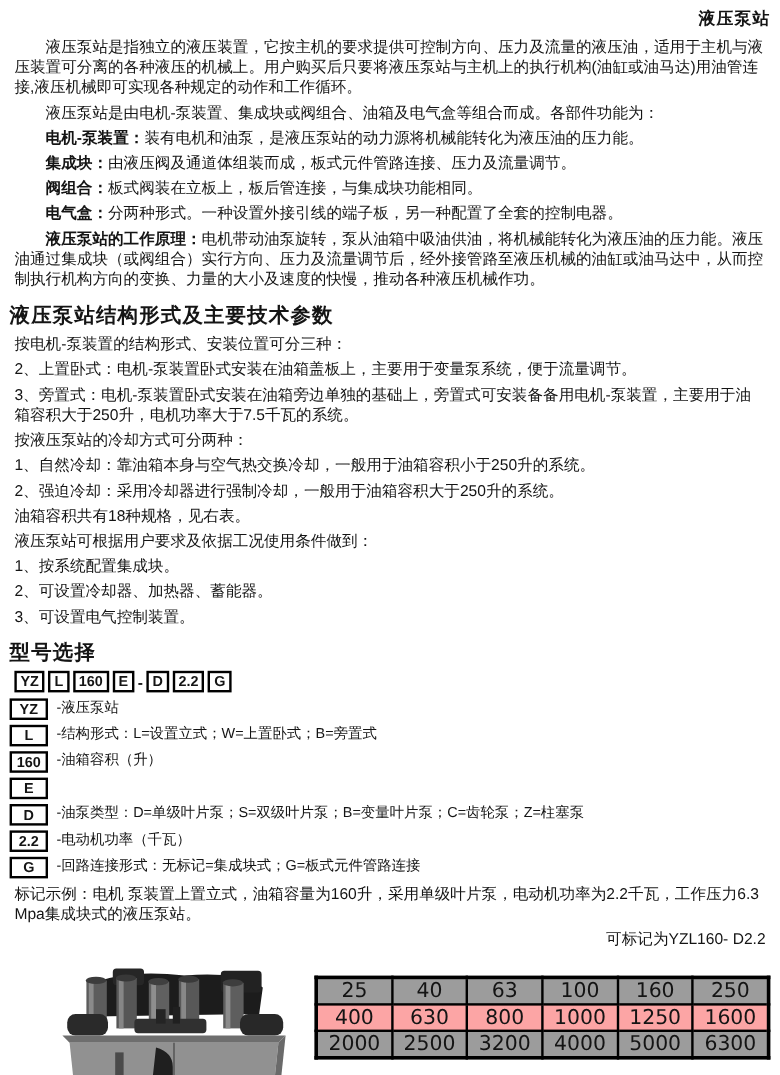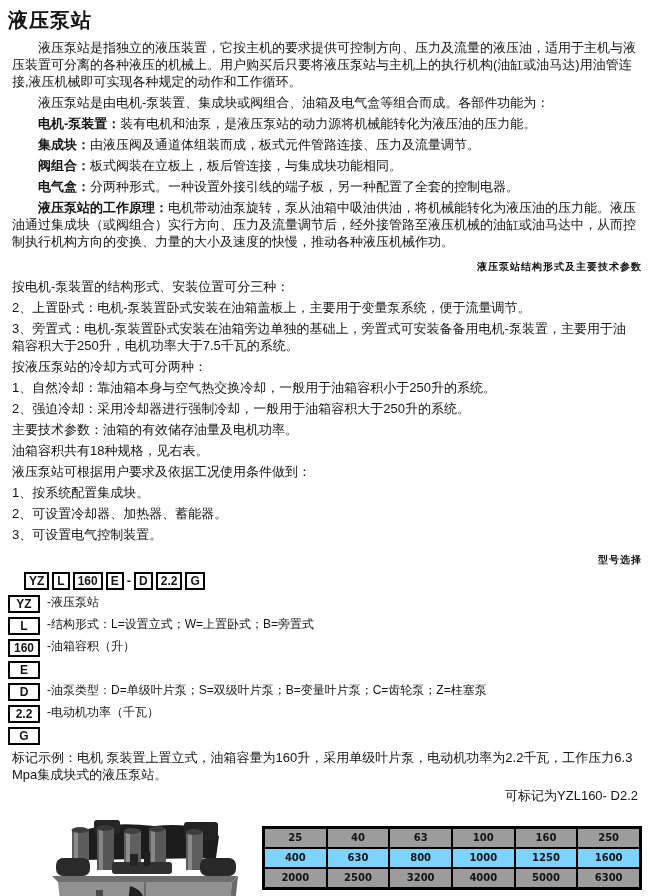--- a/index.html
+++ b/index.html
@@ -4,28 +4,28 @@
 <style>
   html, body { margin:0; padding:0; background:#ffffff; }
   body {
     width:650px; height:896px; overflow:hidden;
     color:#141414;
     font-family:"Liberation Sans", sans-serif;
     -webkit-font-smoothing:antialiased;
   }
   .page { padding:5px 8px 0 8px; }
 
-  h1.doc-title { font-size:20px; font-weight:bold; margin:2px 0 5px 0; letter-spacing:1px; }
-  h2.sec-title { font-size:10px; font-weight:bold; margin:10px 0 4px 0; letter-spacing:1px;text-align:right; }
+  h1.doc-title { font-size:14px; font-weight:bold; margin:2px 0 5px 0; letter-spacing:1px;text-align:right; }
+  h2.sec-title { font-size:17px; font-weight:bold; margin:10px 0 4px 0; letter-spacing:1px; }
 
   p.body, p.line { font-size:13px; line-height:17px; margin:4px; }
   p.indent { text-indent:2em; }
   p.body b, p.indent b { font-weight:bold; }
 
-  .code-line { margin:3px 0 4px 16px; white-space:nowrap; }
+  .code-line { margin:3px 0 4px 4px; white-space:nowrap; }
   .box {
     display:inline-block; border:2px solid #000; padding:0 3px;
     font-weight:bold; font-size:12px; line-height:14px;
     vertical-align:middle; background:#fff;
   }
   .code-line .box { margin-right:3px; }
   .dash { font-weight:bold; font-size:13px; margin:0 3px 0 0; vertical-align:middle; }
 
   .legend-row { display:flex; align-items:flex-start; margin:3px 0; }
   .legend-row .box { min-width:22px; text-align:center; flex:0 0 auto; margin-top:1px; }
@@ -35,25 +35,25 @@
   .example-code { margin-top:1px;text-align:right; }
 
   .bottom { display:flex; align-items:flex-start; margin-top:12px; }
   .photo { margin-left:26px; flex:0 0 auto; }
 
   .table-wrap { margin-left:6px; margin-top:10px; }
   table.cap-table { border-collapse:collapse; border:3px solid #000; }
   table.cap-table td {
     border:2px solid #000; width:62px; height:18px;
     text-align:center; vertical-align:middle;
-    font-weight:bold; font-size:10px; padding:0;
+    font-weight:normal; font-size:17px; padding:0;
     font-family:"DejaVu Sans", sans-serif;
   }
   tr.gray td { background:#9c9c9c; }
-  tr.white td { background:#7dd3fc; }
+  tr.white td { background:#fca5a5; }
   .caption {
     text-align:center; font-weight:normal; font-size:11px;
     letter-spacing:2px; margin-top:13px; color:#1a1a1a;
   }
 </style>
 </head>
 <body>
 
 <div class="page">
 
@@ -69,21 +69,20 @@
   <p class="body indent"><b>液压泵站的工作原理：</b><span>电机带动油泵旋转，泵从油箱中吸油供油，将机械能转化为液压油的压力能。液压油通过集成块（或阀组合）实行方向、压力及流量调节后，经外接管路至液压机械的油缸或油马达中，从而控制执行机构方向的变换、力量的大小及速度的快慢，推动各种液压机械作功。</span></p>
 
   <h2 class="sec-title">液压泵站结构形式及主要技术参数</h2>
 
   <p class="line">按电机-泵装置的结构形式、安装位置可分三种：</p>
   <p class="line">2、上置卧式：电机-泵装置卧式安装在油箱盖板上，主要用于变量泵系统，便于流量调节。</p>
   <p class="line">3、旁置式：电机-泵装置卧式安装在油箱旁边单独的基础上，旁置式可安装备备用电机-泵装置，主要用于油箱容积大于250升，电机功率大于7.5千瓦的系统。</p>
   <p class="line">按液压泵站的冷却方式可分两种：</p>
   <p class="line">1、自然冷却：靠油箱本身与空气热交换冷却，一般用于油箱容积小于250升的系统。</p>
   <p class="line">2、强迫冷却：采用冷却器进行强制冷却，一般用于油箱容积大于250升的系统。</p>
-  <p class="line">主要技术参数：油箱的有效储存油量及电机功率。</p>
   <p class="line">油箱容积共有18种规格，见右表。</p>
   <p class="line">液压泵站可根据用户要求及依据工况使用条件做到：</p>
   <p class="line">1、按系统配置集成块。</p>
   <p class="line">2、可设置冷却器、加热器、蓄能器。</p>
   <p class="line">3、可设置电气控制装置。</p>
 
   <h2 class="sec-title">型号选择</h2>
 
   <div class="code-line">
     <span class="box">YZ</span><span class="box">L</span><span class="box">160</span><span class="box">E</span><span class="dash">-</span><span class="box">D</span><span class="box">2.2</span><span class="box">G</span>
@@ -107,20 +106,21 @@
   <div class="legend-row">
     <span class="box">D</span>
     <span class="ldesc">-油泵类型：D=单级叶片泵；S=双级叶片泵；B=变量叶片泵；C=齿轮泵；Z=柱塞泵</span>
   </div>
   <div class="legend-row">
     <span class="box">2.2</span>
     <span class="ldesc">-电动机功率（千瓦）</span>
   </div>
   <div class="legend-row">
     <span class="box">G</span>
+    <span class="ldesc">-回路连接形式：无标记=集成块式；G=板式元件管路连接</span>
   </div>
 
   <p class="line example-block">标记示例：电机 泵装置上置立式，油箱容量为160升，采用单级叶片泵，电动机功率为2.2千瓦，工作压力6.3 Mpa集成块式的液压泵站。</p>
   <p class="line example-code">可标记为YZL160- D2.2</p>
 
   <div class="bottom">
 
     <svg class="photo" width="222" height="118" viewBox="0 0 222 118" xmlns="http://www.w3.org/2000/svg">
 
       <rect x="0" y="0" width="222" height="118" fill="#ffffff"></rect>

